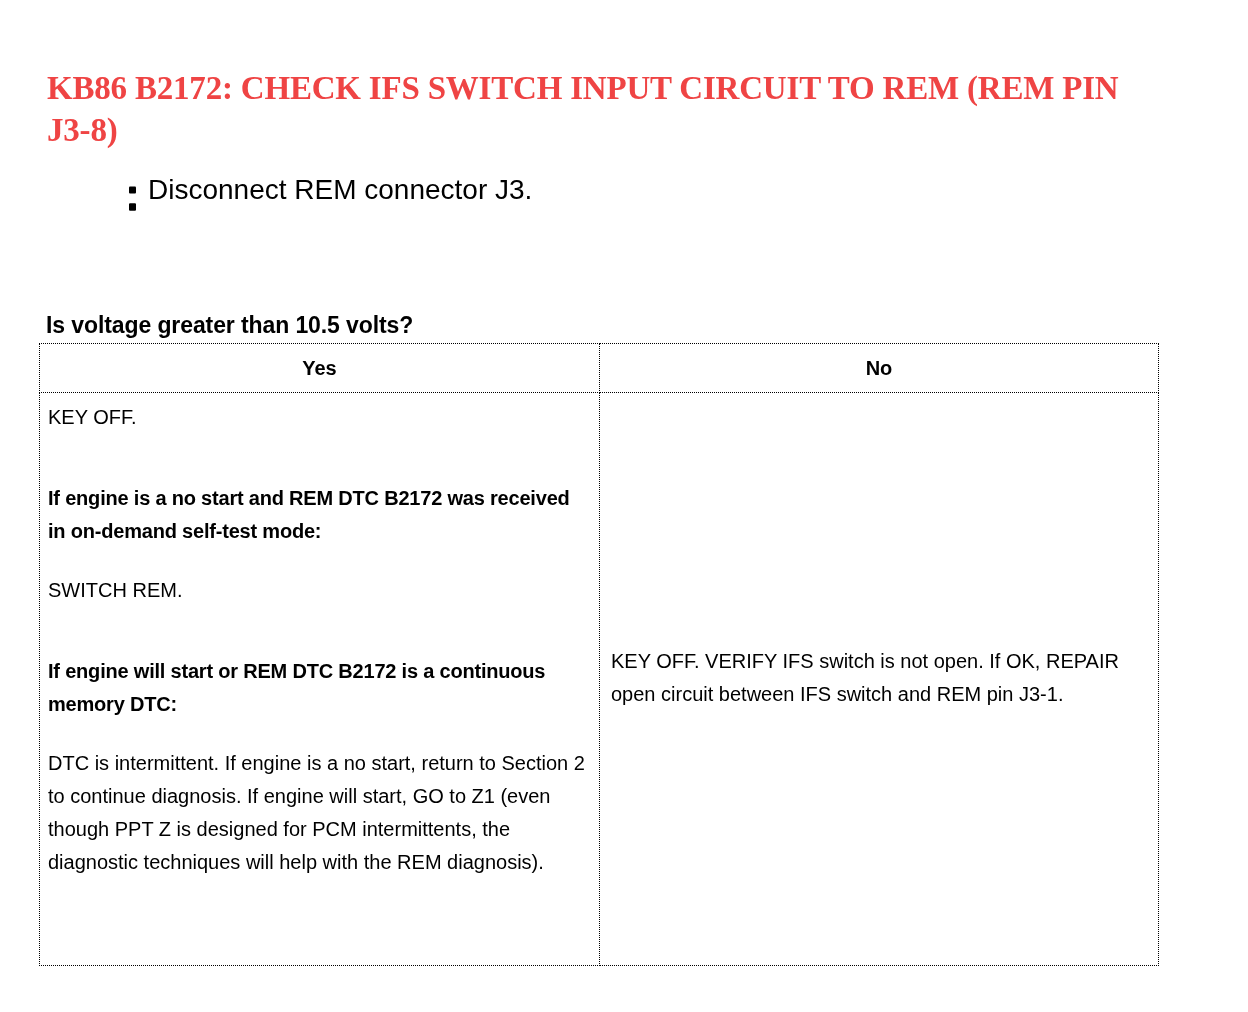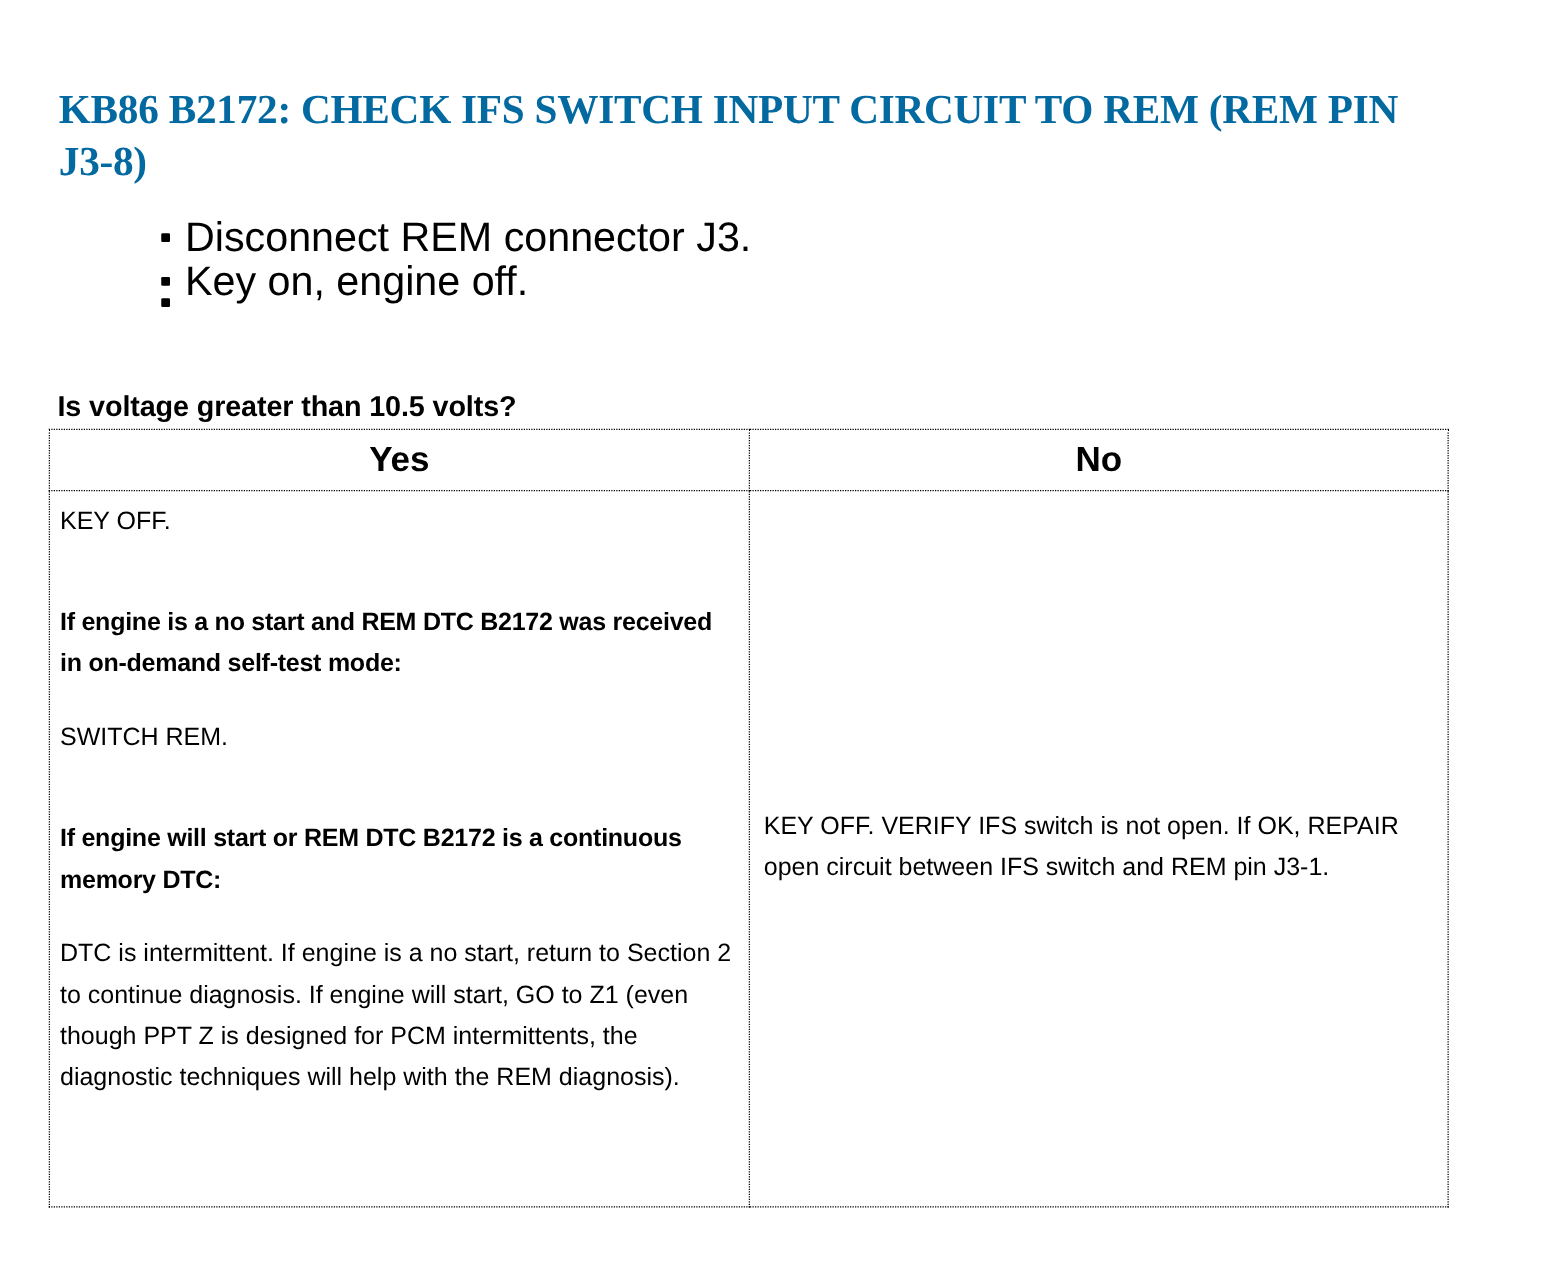--- a/index.html
+++ b/index.html
@@ -27,38 +27,38 @@
   .doc-title {
     position: absolute;
     left: 47px;
     top: 45px;
     width: 1110px;
     font-family: "Liberation Serif", serif;
     font-weight: bold;
     font-size: 33px;
     line-height: 42px;
     letter-spacing: -0.2px;
-    color: #0369a1;
+    color: #ef4444;
     white-space: pre-line;
   }
 
   
   .steps {
     position: absolute;
     left: 128px;
     top: 172px;
     width: 950px;
     list-style: none;
     margin: 0;
     padding: 0;
   }
   .steps li {
     position: relative;
     padding-left: 20px;
-    font-size: 33px;
+    font-size: 28px;
     line-height: 35px;
     font-weight: normal;
     white-space: nowrap;
   }
   .steps li .bullet {
     position: absolute;
     left: 1px;
     top: 50%;
     transform: translateY(-50%);
     width: 7px;
@@ -91,21 +91,21 @@
     table-layout: fixed;
   }
   .decision-table th,
   .decision-table td {
     border: 1px dotted #000;
     vertical-align: top;
     padding: 0;
   }
   .decision-table th {
     height: 48px;
-    font-size: 28px;
+    font-size: 20px;
     font-weight: bold;
     text-align: center;
     vertical-align: middle;
   }
   .col-yes { width: 560px; }
   .col-no  { width: 559px; }
 
   .cell-inner {
     padding: 8px 10px 10px 8px;
     font-size: 20px;
@@ -134,21 +134,20 @@
 
   <h1 class="doc-title">KB86 B2172: CHECK IFS SWITCH INPUT CIRCUIT TO REM (REM PIN J3-8)</h1>
 
   <ul class="steps">
     <li>
       <span class="bullet"></span>
       <span>Disconnect REM connector J3.</span>
     </li>
     <li>
       <span class="bullet"></span>
-      <span>Key on, engine off.</span>
     </li>
     <li>
       <span class="bullet"></span>
     </li>
   </ul>
 
   <div class="question">Is voltage greater than 10.5 volts?</div>
 
   <table class="decision-table">
     <colgroup>

